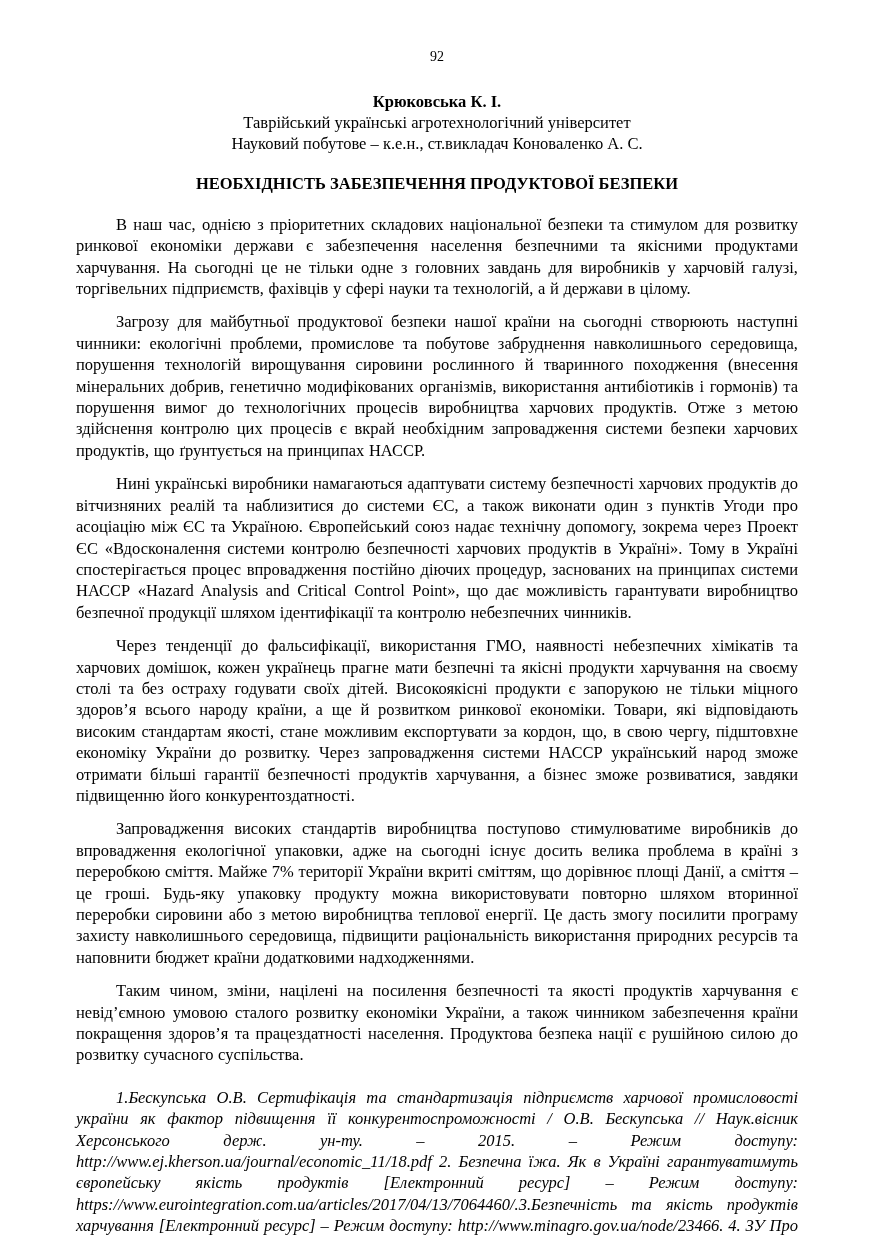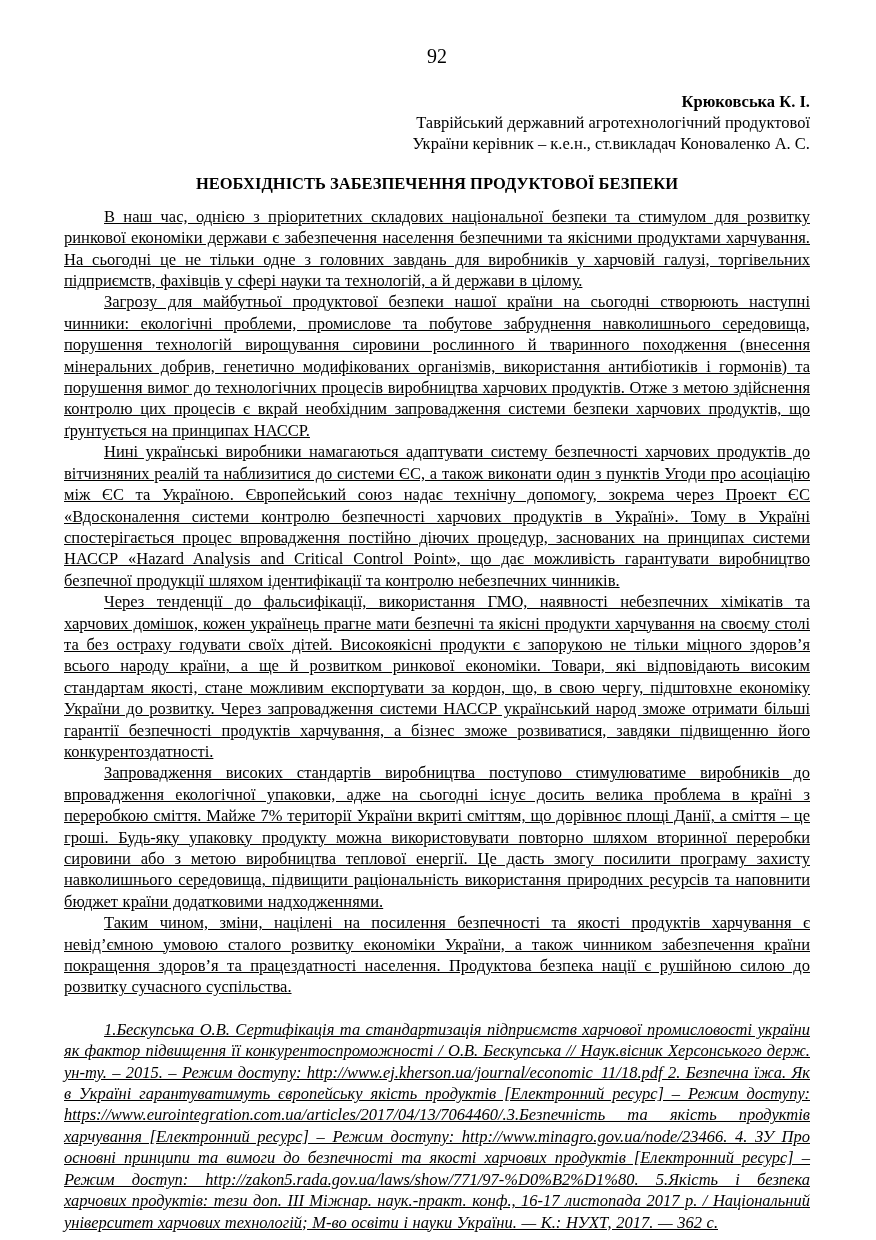--- a/index.html
+++ b/index.html
@@ -16,65 +16,64 @@
     overflow: hidden;
   }
   .page {
     width: 876px;
     height: 1240px;
     padding: 46px 66px 40px 64px;
     background: #ffffff;
   }
   .page-number {
     text-align: center;
-    font-size: 20px;
+    font-size: 14px;
     line-height: 21px;
     margin-bottom: 24px;
   }
   .header-block {
-    text-align: right;
+    text-align: center;
     font-size: 16.5px;
     line-height: 21.2px;
   }
   .header-author {
     font-weight: bold;
   }
   .title-block {
     text-align: center;
     font-weight: bold;
     font-size: 16.5px;
     line-height: 21.2px;
     margin-top: 18px;
-    margin-bottom: 12px;
+    margin-bottom: 20px;
   }
   .body-text p {
-    margin: 0;
+    margin: 12px;
     text-align: justify;
     text-indent: 40px;
     font-size: 16.5px;
     line-height: 21.4px;
     word-spacing: 0.5px;
-    text-decoration: underline;
   }
   .references {
     margin-top: 21px !important;
     font-style: italic;
   }
 </style>
 </head>
 <body>
 
 <div class="page">
 
   <div class="page-number">92</div>
 
   <div class="header-block">
     <div class="header-author">Крюковська К. І.</div>
-    <div>Таврійський державний агротехнологічний продуктової</div>
-    <div>України керівник – к.е.н., ст.викладач  Коноваленко А. С.</div>
+    <div>Таврійський українські агротехнологічний університет</div>
+    <div>Науковий побутове – к.е.н., ст.викладач  Коноваленко А. С.</div>
   </div>
 
   <div class="title-block">
     <div>НЕОБХІДНІСТЬ ЗАБЕЗПЕЧЕННЯ ПРОДУКТОВОЇ БЕЗПЕКИ</div>
   </div>
 
   <div class="body-text">
     <p>В наш час, однією з пріоритетних складових національної безпеки та стимулом для розвитку ринкової економіки держави є забезпечення населення безпечними та якісними продуктами харчування. На сьогодні це не тільки одне з головних завдань для виробників у харчовій галузі, торгівельних підприємств, фахівців у сфері науки та технологій, а й держави в цілому.</p>
     <p>Загрозу для майбутньої продуктової безпеки нашої країни на сьогодні створюють наступні чинники: екологічні проблеми, промислове та побутове забруднення навколишнього середовища, порушення технологій вирощування сировини рослинного й тваринного походження (внесення мінеральних добрив, генетично модифікованих організмів, використання антибіотиків і гормонів) та порушення вимог до технологічних процесів виробництва харчових продуктів. Отже з метою здійснення контролю цих процесів є вкрай необхідним запровадження системи безпеки харчових продуктів, що ґрунтується на принципах НАССР.</p>
     <p>Нині українські виробники намагаються адаптувати систему безпечності харчових продуктів до вітчизняних реалій та наблизитися до системи ЄС, а також виконати один з пунктів Угоди про асоціацію між ЄС та Україною. Європейський союз надає технічну допомогу, зокрема через Проект ЄС «Вдосконалення системи контролю безпечності харчових продуктів в Україні». Тому в Україні спостерігається процес впровадження постійно діючих процедур, заснованих на принципах системи НАССР «Hazard Analysis and Critical Control Point», що дає можливість гарантувати виробництво безпечної продукції шляхом ідентифікації та контролю небезпечних чинників.</p>

